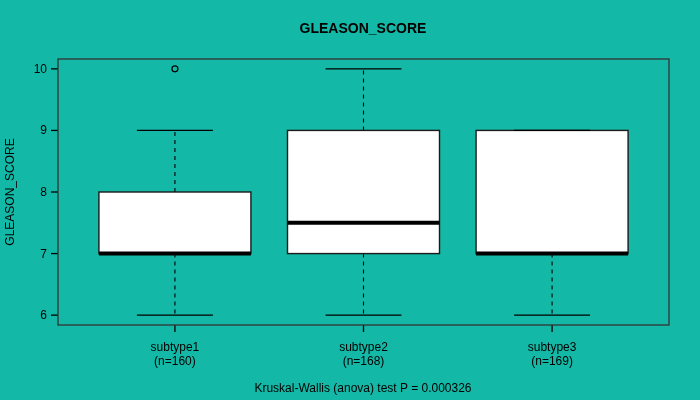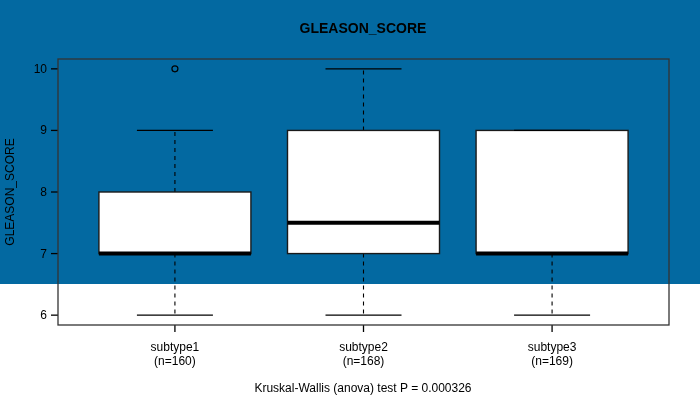--- a/index.html
+++ b/index.html
@@ -1,21 +1,21 @@
 <!DOCTYPE html>
 <html><head>
 <meta charset="utf-8">
 <style>
   html, body {
     margin: 0; padding: 0;
     width: 700px; height: 400px;
     background: #ffffff;
     overflow: hidden;
   }
-  .figure { position: relative; width: 700px; height: 284px; background: #0369a1; }
+  .figure { position: relative; width: 700px; height: 400px; background: #14b8a6; }
   svg text {
     font-family: "Liberation Sans", "DejaVu Sans", sans-serif;
     font-size: 12px;
     fill: #000000;
   }
   svg text.title { font-size: 14px; font-weight: bold; }
   .frame { fill: none; stroke: #333333; stroke-width: 1.3; }
   .ln    { stroke: #000000; stroke-width: 1.3; }
   .dash  { stroke-dasharray: 4,4; stroke-width: 1.1; }
   .box   { fill: #ffffff; stroke: #1a1a1a; stroke-width: 1.4; }

